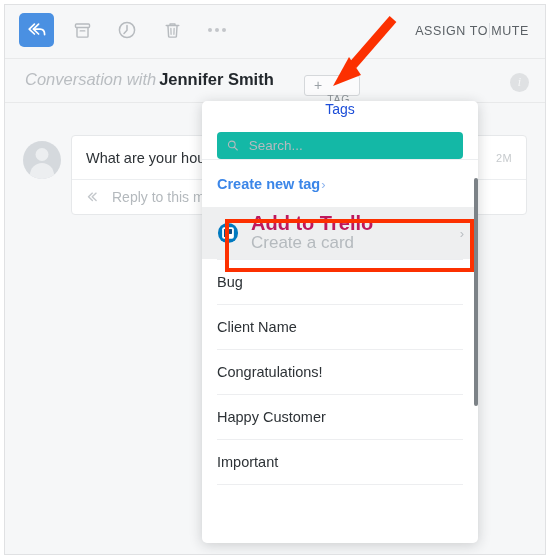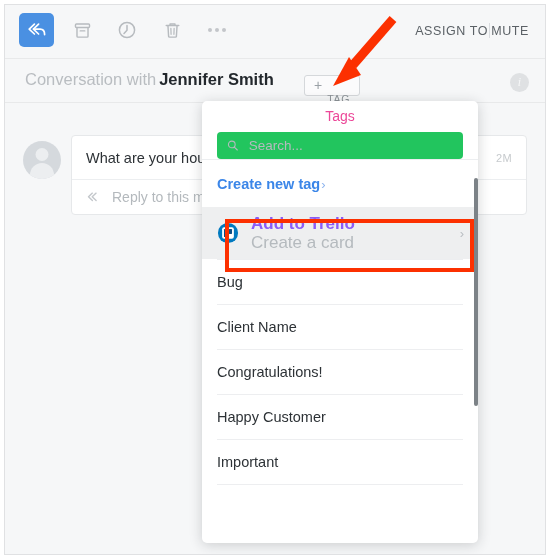--- a/index.html
+++ b/index.html
@@ -112,20 +112,21 @@
   }
   .conv-title {
     position: absolute;
     left: 20px;
     top: 11px;
     font-size: 16.5px;
     white-space: nowrap;
   }
   .conv-title .pre {
     color: #b9bdc1;
+    font-style: italic;
   }
   .conv-title .name {
     color: #23282d;
     font-weight: bold;
     margin-left: 3px;
   }
   .tag-btn {
     position: absolute;
     left: 299px;
     top: 70px;
@@ -260,30 +261,29 @@
     overflow: hidden;
   }
   .tags-head {
     height: 58px;
     border-bottom: 1px solid #eceef0;
     position: relative;
   }
   .tags-head .ttl {
     text-align: center;
     font-size: 14px;
-    color: #ec4899;
-    padding-top: 7px;
+    color: #1d4ed8;
   }
   .search-wrap {
     position: absolute;
     left: 15px;
     right: 15px;
     top: 31px;
     height: 27px;
-    background: #22c55e;
+    background: #14b8a6;
     border-radius: 4px;
     display: flex;
     align-items: center;
     padding: 0 10px;
     box-sizing: border-box;
     gap: 8px;
     cursor: text;
   }
   .search-wrap input {
     border: 0;
@@ -335,22 +335,22 @@
     width: 26px;
     flex: none;
     display: flex;
     align-items: center;
     justify-content: flex-start;
   }
   .action-row .txts {
     margin-left: 8px;
   }
   .action-row .t1 {
-    font-size: 17px;
-    color: #8b5cf6;
+    font-size: 20px;
+    color: #be185d;
     font-weight: bold;
     line-height: 17px;
   }
   .action-row .t2 {
     font-size: 17px;
     color: #b5babe;
     line-height: 17px;
     margin-top: 2px;
   }
   .action-row .arrow {

